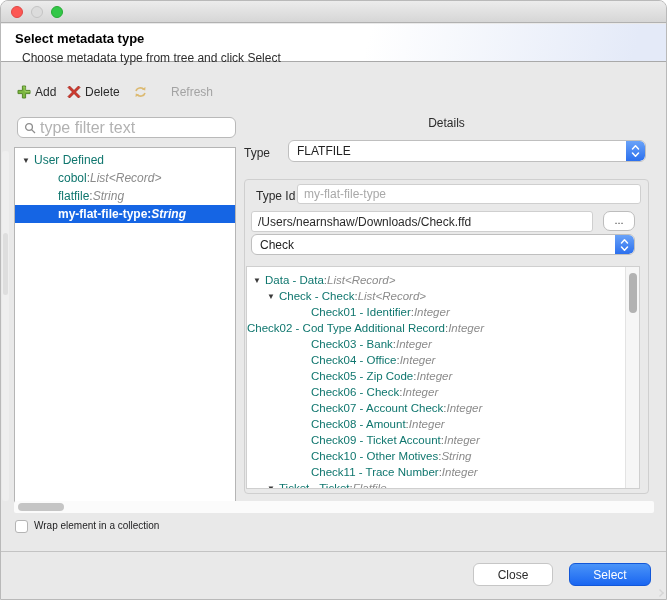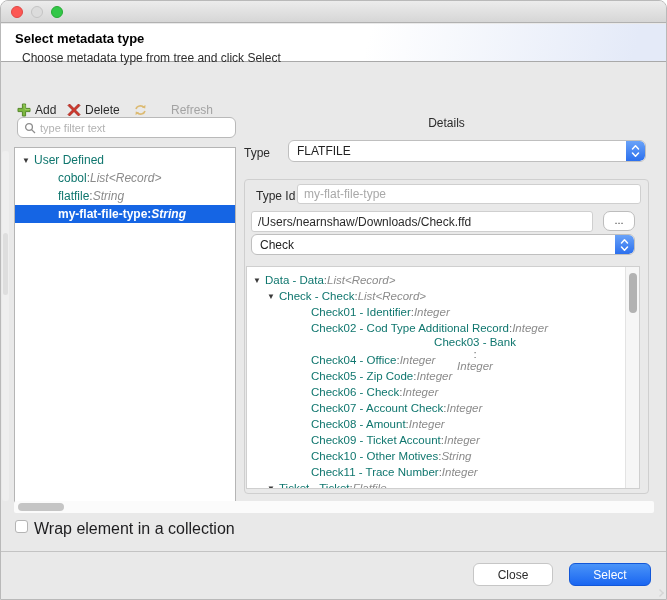--- a/index.html
+++ b/index.html
@@ -16,29 +16,29 @@
   .tl { position:absolute; top:5px; width:12px; height:12px; border-radius:50%; }
   
   #header {
     position:absolute; left:0; top:23px; width:100%; height:38px;
     background:linear-gradient(105deg,#ffffff 55%, #e4eaf8 95%);
     border-bottom:1px solid #a9a9a9;
   }
   #dlg-title { position:absolute; left:14px; top:7px; font-size:13px; font-weight:bold; color:#000; }
   #dlg-subtitle { position:absolute; left:21px; top:27px; font-size:12px; color:#2e2e2e; }
   
-  .tb-item { position:absolute; top:100px; height:18px; display:flex; align-items:center; gap:4px; font-size:12px; color:#2b2b2b; cursor:default; }
+  .tb-item { position:absolute; top:82px; height:18px; display:flex; align-items:center; gap:4px; font-size:12px; color:#2b2b2b; cursor:default; }
   .tb-item.disabled { color:#a3a3a3; }
   
   #search {
     position:absolute; left:16px; top:116px; width:219px; height:21px;
     background:#fff; border:1px solid #b9b9b9; border-radius:6px;
     display:flex; align-items:center; padding:0 6px; gap:4px;
   }
-  #search input { border:none; outline:none; flex:1; font-size:11px; font-family:"Liberation Sans",sans-serif; color:#333; background:transparent; }
+  #search input { border:none; outline:none; flex:1; font-size:16px; font-family:"Liberation Sans",sans-serif; color:#333; background:transparent; }
   #search input::placeholder { color:#b2b2b2; }
   
   #left-scroll { position:absolute; left:1px; top:150px; width:7px; height:350px; background:#efefef; border-radius:3px; }
   #left-scroll .thumb { position:absolute; left:1px; top:82px; width:5px; height:62px; background:#dedede; border-radius:3px; }
   
   #left-tree {
     position:absolute; left:13px; top:146px; width:222px; height:357px;
     background:#fff; border:1px solid #b5b5b5; overflow:hidden; padding-top:3px;
   }
   .trow { position:relative; display:flex; align-items:center; white-space:nowrap; cursor:default; }
@@ -81,21 +81,21 @@
   
   #inner-tree {
     position:absolute; left:245px; top:265px; width:394px; height:223px;
     background:#fff; border:1px solid #cfcfcf; overflow:hidden; padding-top:5px;
   }
   #inner-tree .trow { height:16px; font-size:11.5px; }
   #v-scroll { position:absolute; left:624px; top:266px; width:14px; height:221px; background:#f6f6f6; border-left:1px solid #e3e3e3; }
   #v-scroll .thumb { position:absolute; left:3px; top:6px; width:8px; height:40px; background:#b2b2b2; border-radius:4px; }
   
   #wrap-checkbox { position:absolute; left:14px; top:519px; width:13px; height:13px; background:#fff; border:1px solid #b4b4b4; border-radius:3px; }
-  #wrap-label { position:absolute; left:33px; top:519px; font-size:16px; color:#1d1d1f;text-align:center; }
+  #wrap-label { position:absolute; left:33px; top:519px; font-size:10px; color:#1d1d1f;text-align:center; }
   #footer-divider { position:absolute; left:0; top:550px; width:100%; height:1px; background:#c3c3c3; }
   .btn { position:absolute; top:562px; height:23px; border-radius:6px; font-size:12px; display:flex; align-items:center; justify-content:center; cursor:default; }
   #close-btn { left:472px; width:80px; background:#fff; border:1px solid #c6c6c6; color:#2b2b2b; }
   #select-btn { left:568px; width:82px; background:linear-gradient(#4a94f8,#1a66f1); border:1px solid #1257d8; color:#fff; }
   #resize-grip { position:absolute; right:2px; bottom:2px; width:8px; height:8px; border-right:2px solid #c9c9c9; border-bottom:2px solid #c9c9c9; transform:rotate(-45deg) scale(.7); opacity:.6; }
   svg { display:block; }
 </style>
 </head>
 <body>
 
@@ -219,26 +219,26 @@
         <span class="arrow">▼</span>
         <span class="tl-label">Check - Check</span>
         <span class="tsep"> : </span>
         <span class="tt">List&lt;Record&gt;</span>
       </div>
       <div class="trow" style="padding-left: 64px;">
         <span class="tl-label">Check01 - Identifier</span>
         <span class="tsep"> : </span>
         <span class="tt">Integer</span>
       </div>
-      <div class="trow" style="padding-left: 64px;">
+      <div class="trow" style="">
         <span class="tl-label">Check02 - Cod Type Additional Record</span>
         <span class="tsep"> : </span>
         <span class="tt">Integer</span>
       </div>
-      <div class="trow" style="padding-left: 64px; flex-direction: column;">
+      <div class="trow" style="padding-left: 64px;">
         <span class="tl-label">Check03 - Bank</span>
         <span class="tsep"> : </span>
         <span class="tt">Integer</span>
       </div>
       <div class="trow" style="padding-left: 64px;">
         <span class="tl-label">Check04 - Office</span>
         <span class="tsep"> : </span>
         <span class="tt">Integer</span>
       </div>
       <div class="trow" style="padding-left: 64px;">

